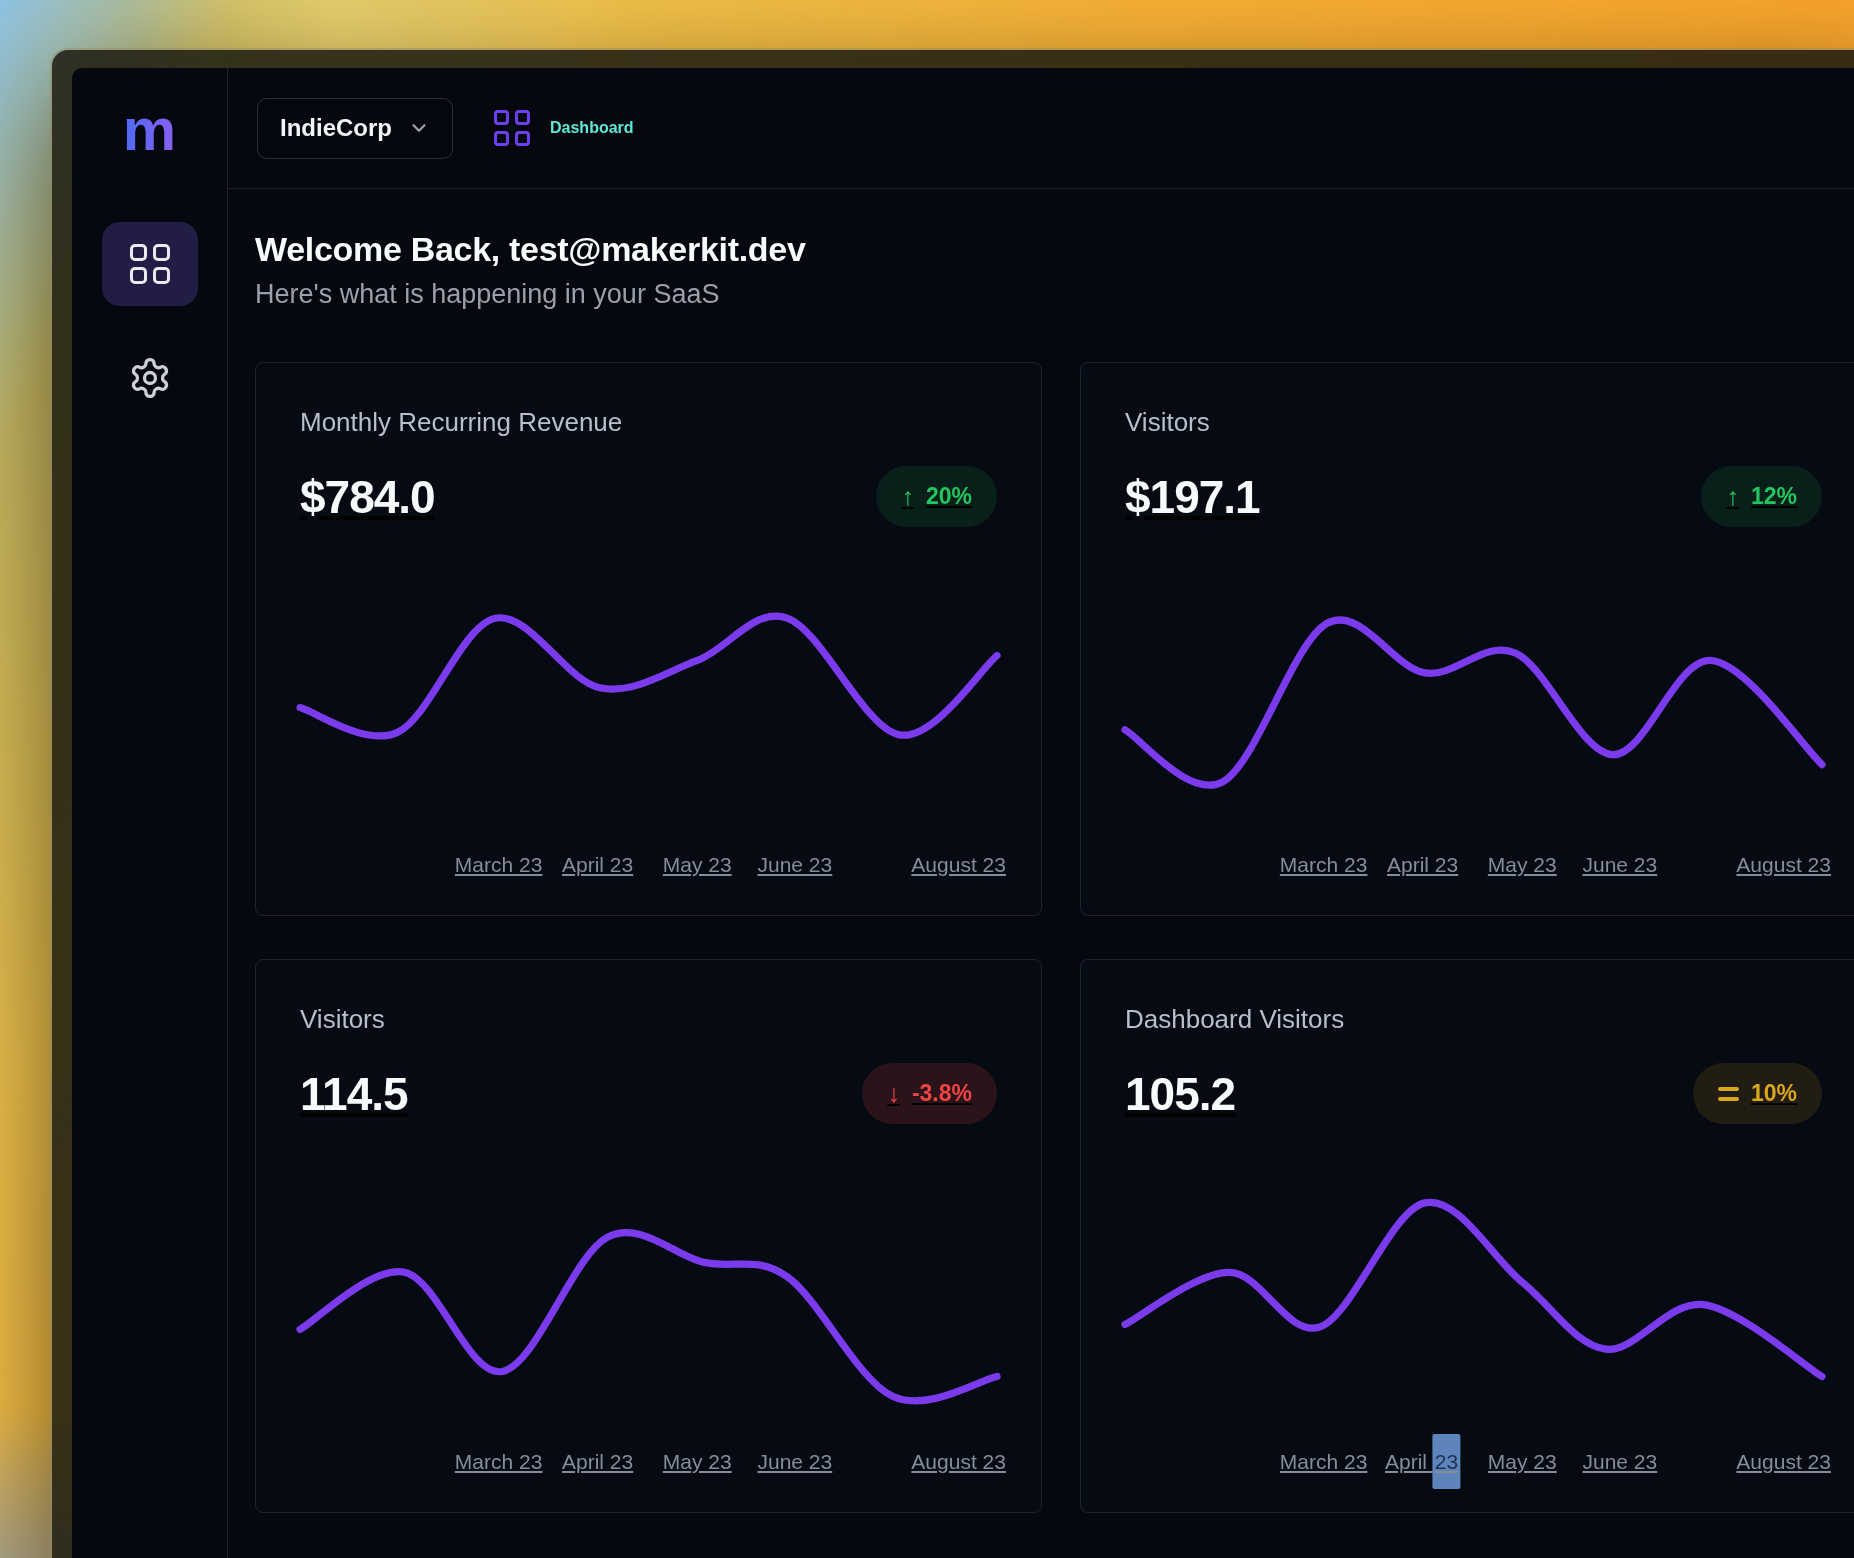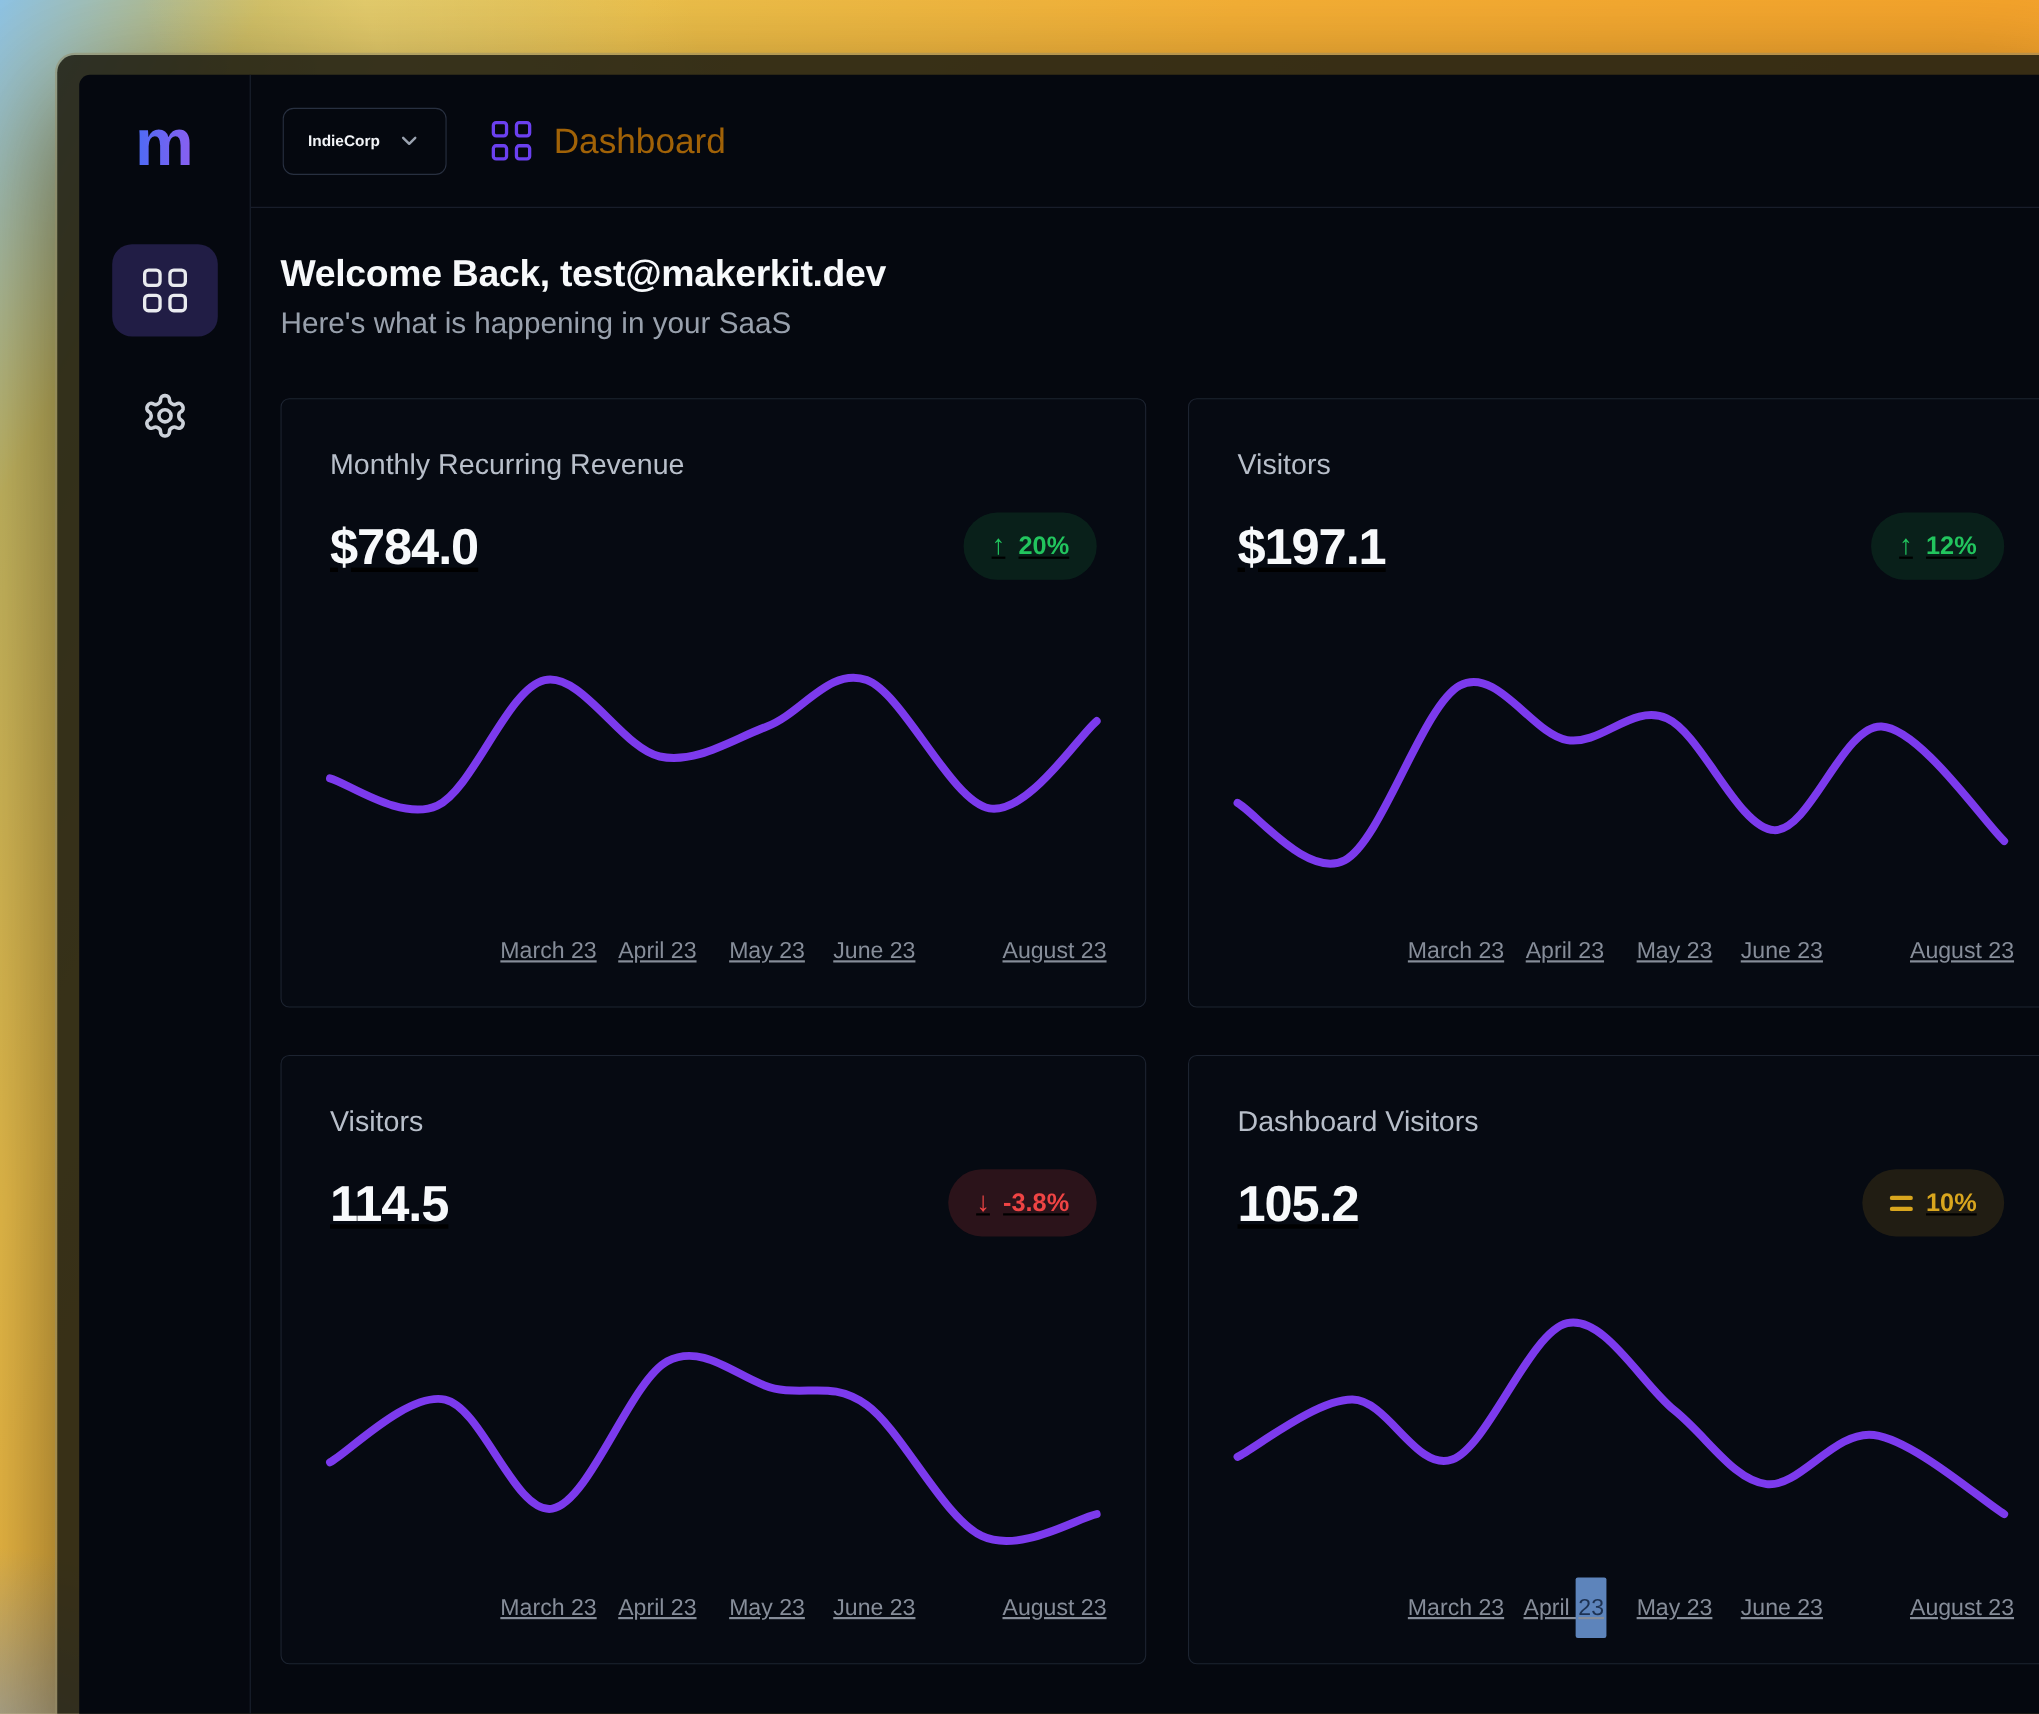--- a/index.html
+++ b/index.html
@@ -59,25 +59,25 @@
   .main-header{
     height:121px; flex:0 0 121px;
     border-bottom:1px solid #1b212e;
     display:flex; align-items:center;
     padding-left:29px;
   }
   .team-btn{
     height:61px; padding:0 22px;
     display:inline-flex; align-items:center; gap:16px;
     background:transparent; border:1px solid #283040; border-radius:10px;
-    color:#f2f4f7; font-size:14px; font-weight:600;
+    color:#f2f4f7; font-size:24px; font-weight:600;
     font-family:inherit; cursor:pointer;
   }
   .breadcrumb{ display:flex; align-items:center; gap:20px; margin-left:41px; color:#6b40f0; }
-  .breadcrumb .label{ color:#a16207; font-size:32px; font-weight:400; }
+  .breadcrumb .label{ color:#5eead4; font-size:16px; font-weight:700; }
 
   .content{ padding:41px 27px 0 27px; }
   .welcome-title{ font-size:34px; font-weight:700; color:#f7f9fb; letter-spacing:-.3px; }
   .welcome-subtitle{ margin-top:10px; font-size:27px; color:#98a0ac; }
 
   
   .cards{
     margin-top:52px;
     display:grid; grid-template-columns:1fr 1fr; gap:43px 38px;
     padding-bottom:40px;

